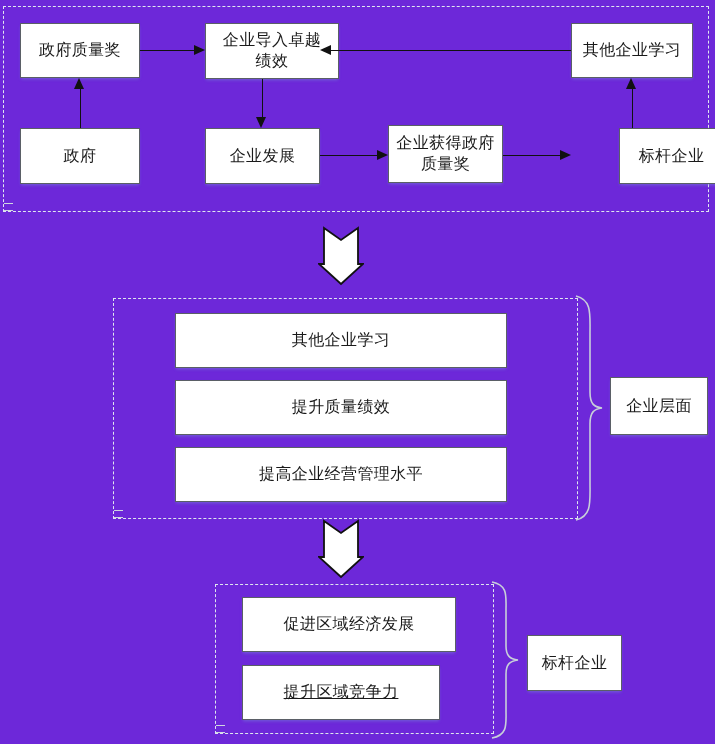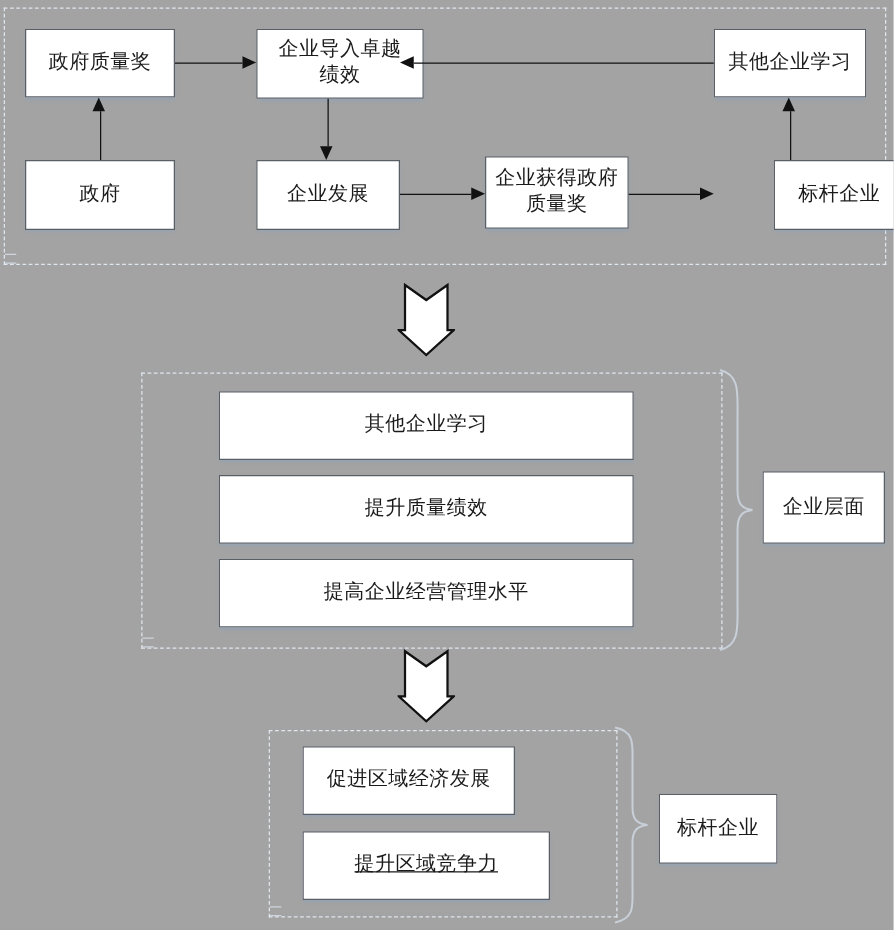--- a/index.html
+++ b/index.html
@@ -7,21 +7,21 @@
     padding: 0;
     background: #ffffff;
   }
   body {
     font-family: "Liberation Sans", "DejaVu Sans", sans-serif;
   }
   #canvas {
     position: relative;
     width: 715px;
     height: 744px;
-    background: #a3a3a3;
+    background: #6d28d9;
     overflow: hidden;
   }
 
   
   .node {
     position: absolute;
     box-sizing: border-box;
     background: #ffffff;
     border: 1.4px solid #5a5f66;
     display: flex;
@@ -196,21 +196,21 @@
 
   <div class="blockarrow" style="left:318px; top:519px; width:46px; height:60px;">
     <svg width="46" height="60" viewBox="0 0 46 60">
       <polygon points="6,2 23,14 40,2 40,38 45,38 23,58 1,38 6,38" fill="#ffffff" stroke="#111111" stroke-width="1.8" stroke-linejoin="miter"></polygon>
     </svg>
   </div>
 
   <div class="dashgroup" style="left:215px; top:584px; width:279px; height:150px;"></div>
   <div class="corner-ticks" style="left:216px; top:725px;"></div>
 
-  <div class="node" style="left:242px; top:597px; width:170px; height:55px;">
+  <div class="node" style="left:242px; top:597px; width:214px; height:55px;">
     <span class="txt">促进区域经济发展</span>
   </div>
 
   <div class="node" style="left:242px; top:665px; width:198px; height:55px;text-decoration:underline;">
     <span class="txt">提升区域竞争力</span>
   </div>
 
   <div class="brace" style="left:488px; top:580px; width:40px; height:160px;">
     <svg width="40" height="160" viewBox="0 0 40 160">
       <path d="M4,2 C20,5 18,16 18,30 L18,66 C18,76 22,79 30,80

